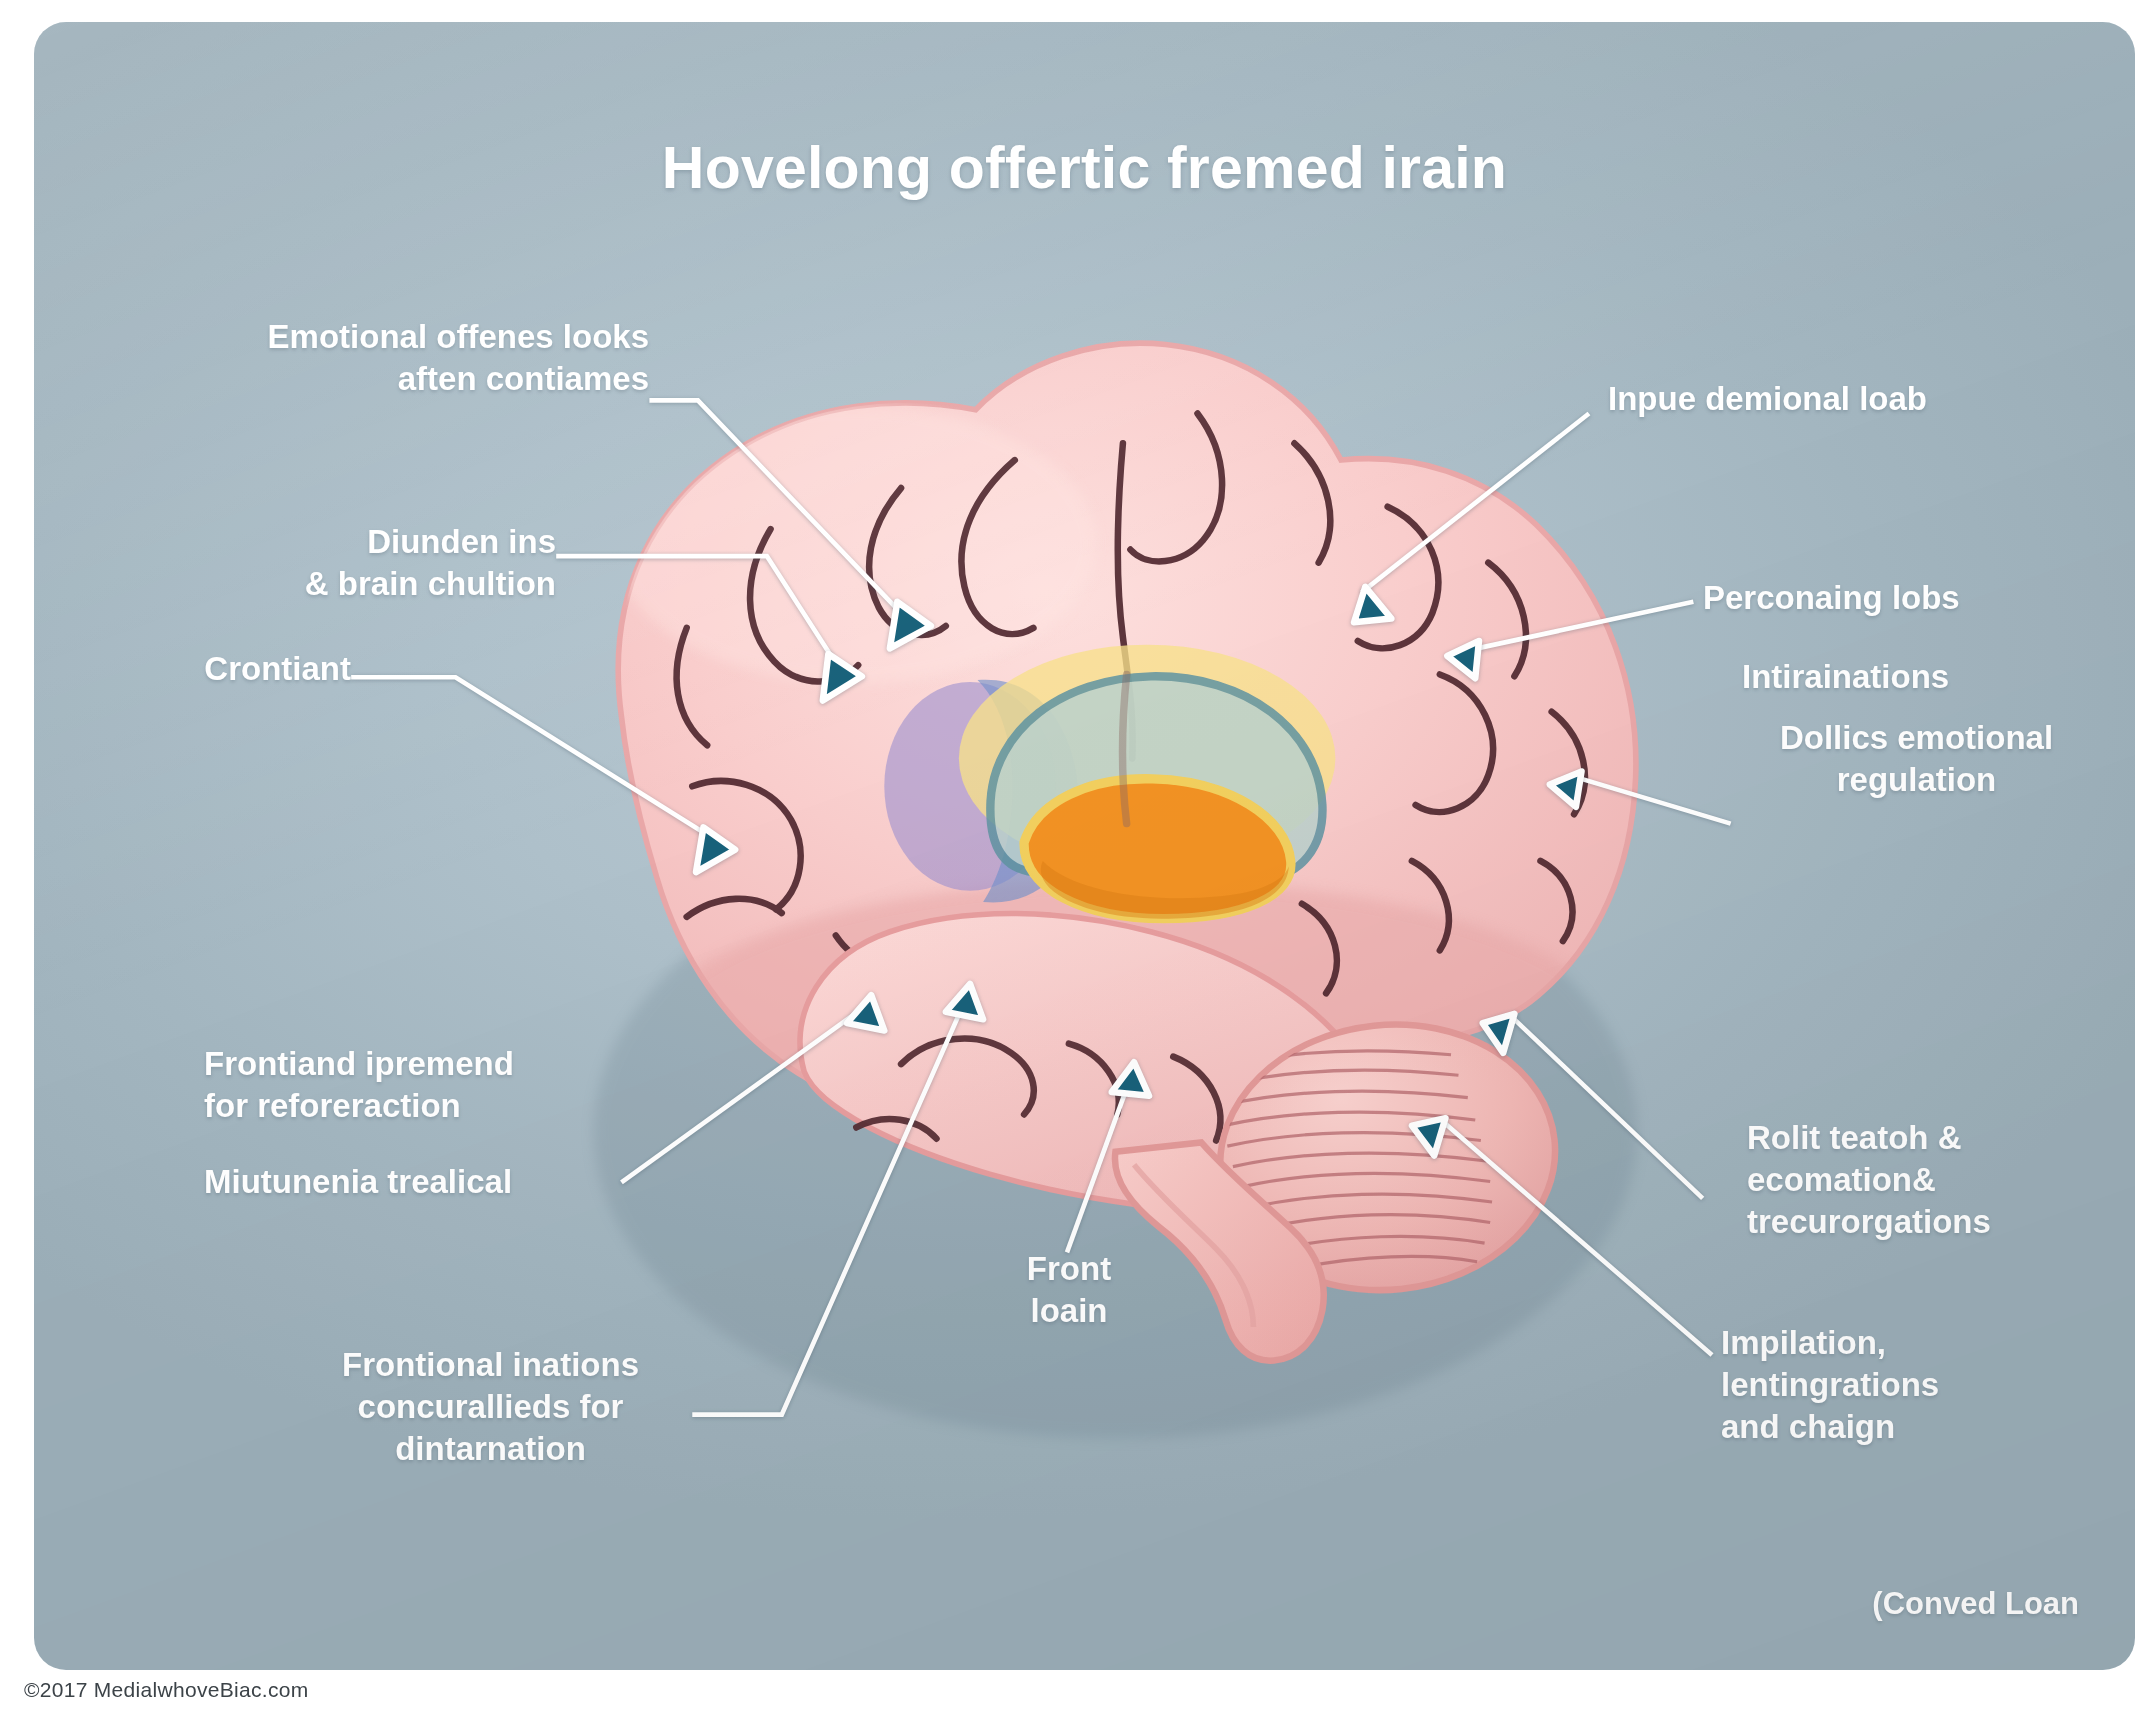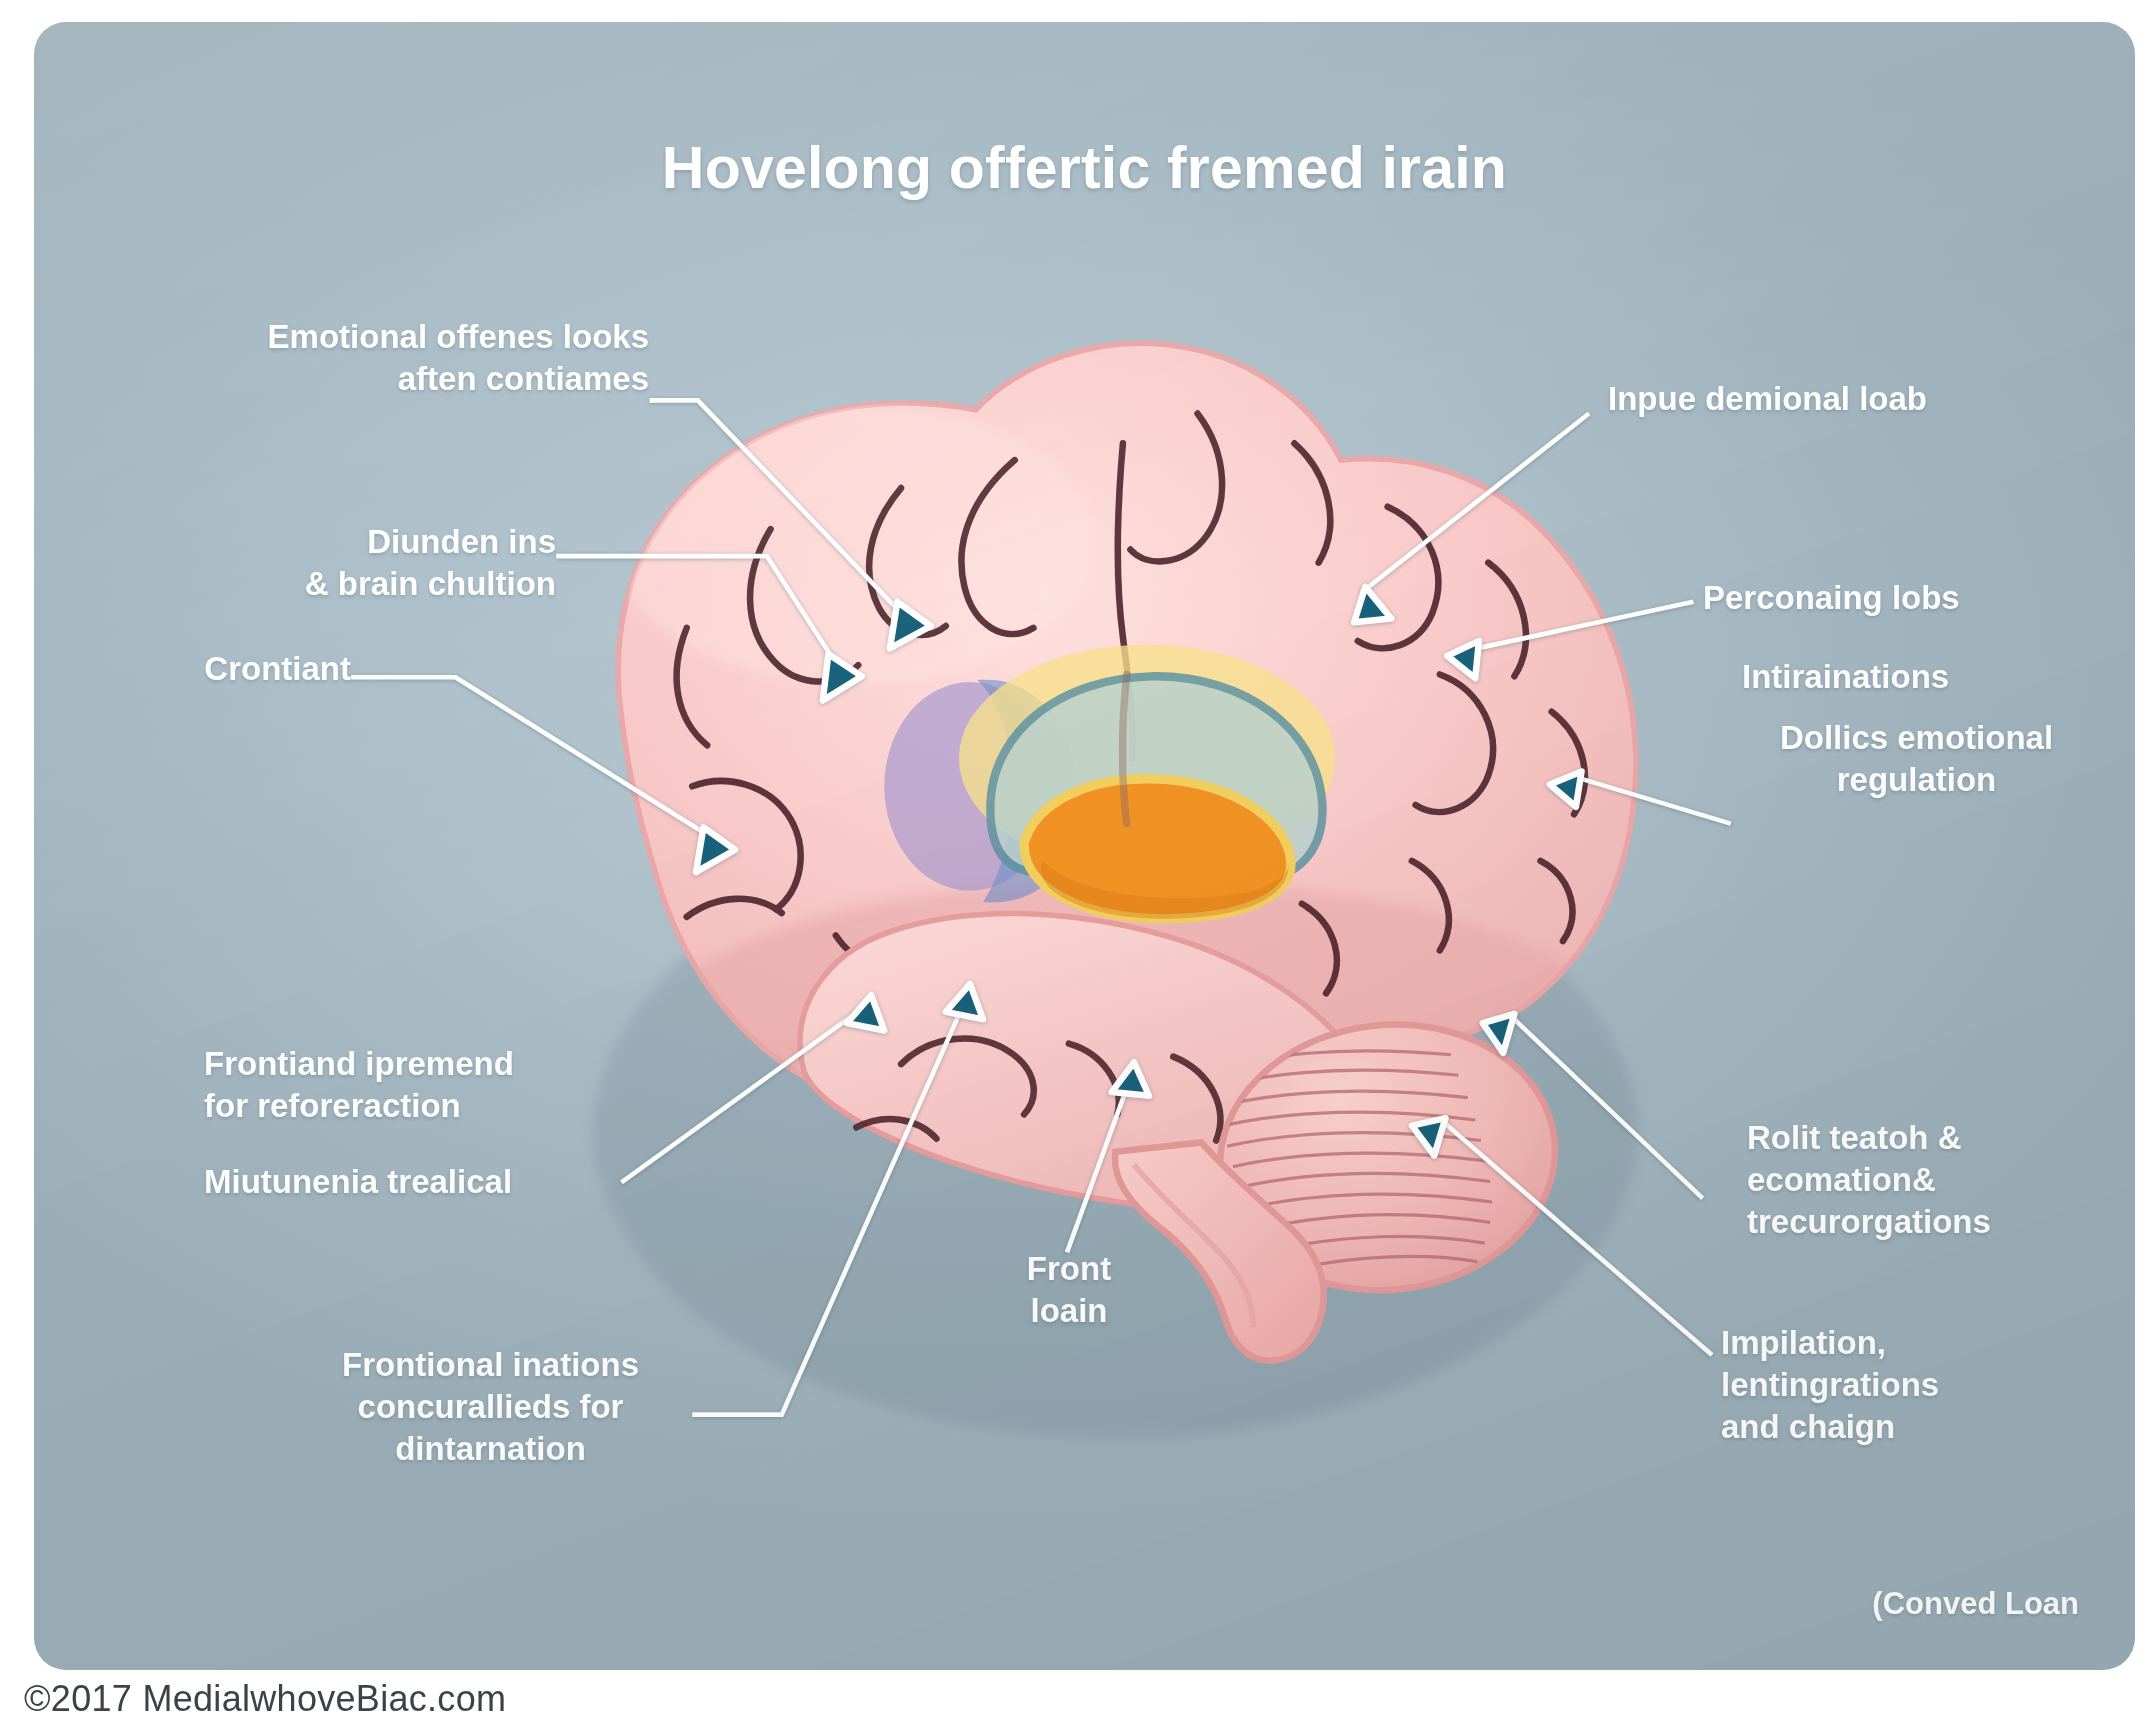--- a/index.html
+++ b/index.html
@@ -38,21 +38,21 @@
   .lbl.r{text-align:right;}
   .lbl.l{text-align:left;}
   .lbl.c{text-align:center;}
 
   .corner-note{
     position:absolute;right:56px;bottom:48px;color:#ffffff;
     font-size:31px;font-weight:600;text-shadow:0 1.9px 3.7px rgba(60,80,95,.28);
   }
   .copyright{
     position:absolute;left:24px;top:1678px;color:#3c4348;
-    font-size:36px;font-weight:400;letter-spacing:0.3px;
+    font-size:21px;font-weight:400;letter-spacing:0.3px;
   }
 
   
   svg.layer{position:absolute;left:0;top:0;width:2148px;height:1730px;overflow:visible;}
   .leader{fill:none;stroke:#ffffff;stroke-width:5;stroke-linejoin:miter;stroke-linecap:butt;
           filter:drop-shadow(0 1px 2px rgba(55,75,90,.35));}
   .ahead{fill:#18617a;stroke:#ffffff;stroke-width:7;stroke-linejoin:round;
          filter:drop-shadow(0 1px 2px rgba(55,75,90,.35));}
 </style>
 </head>

